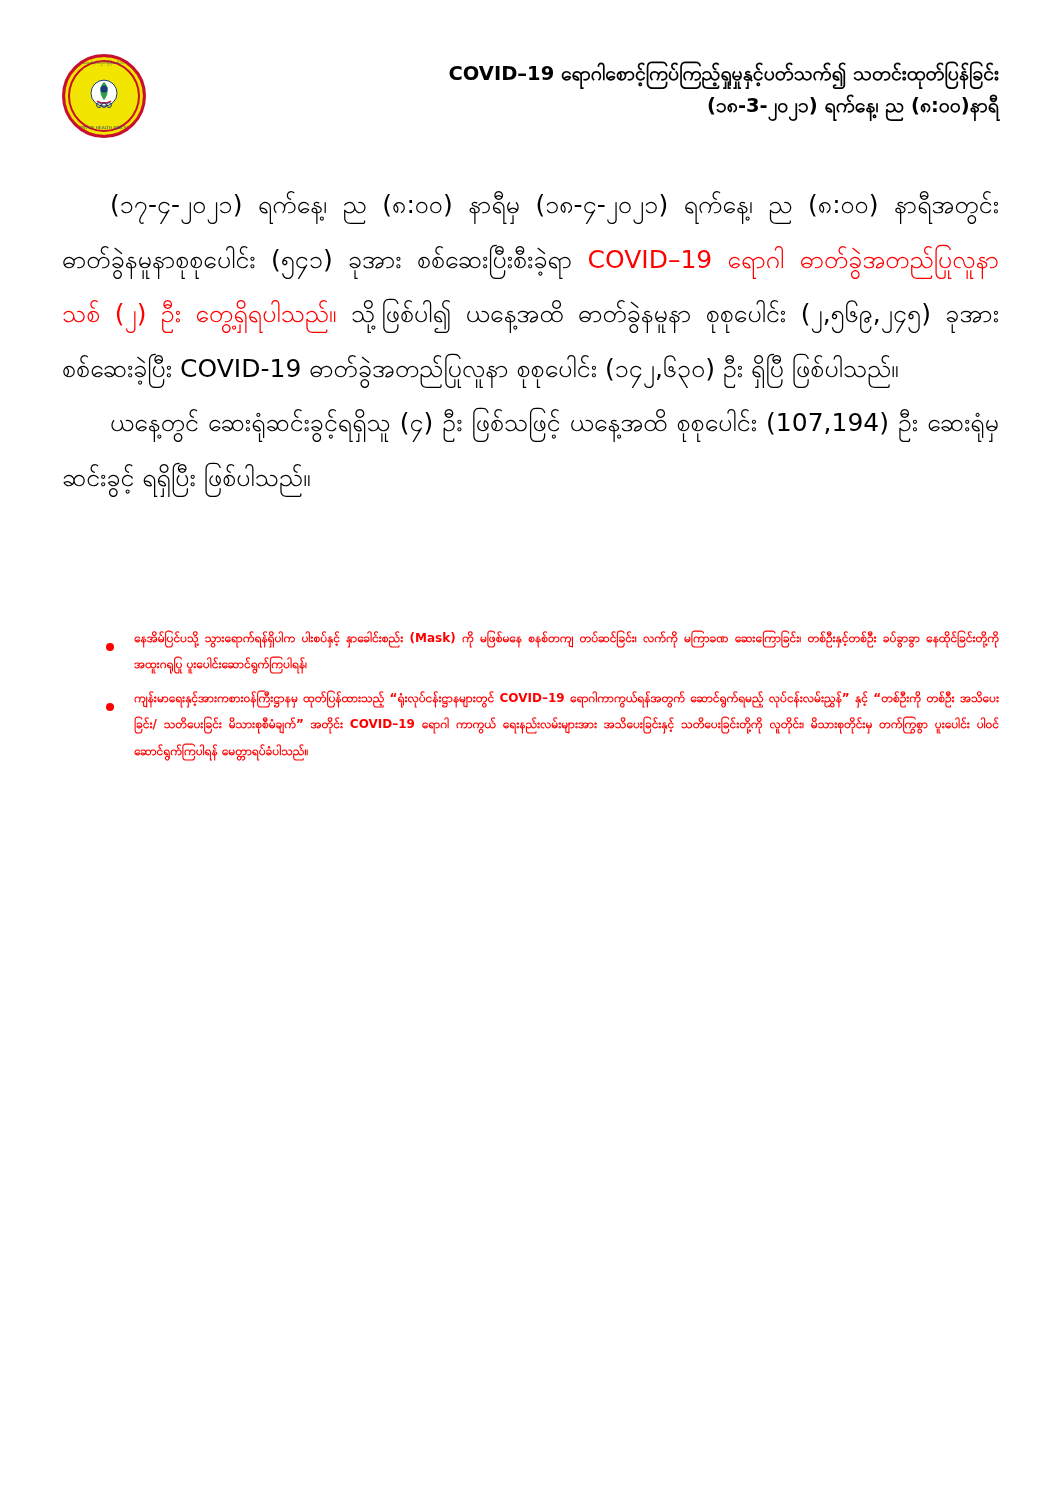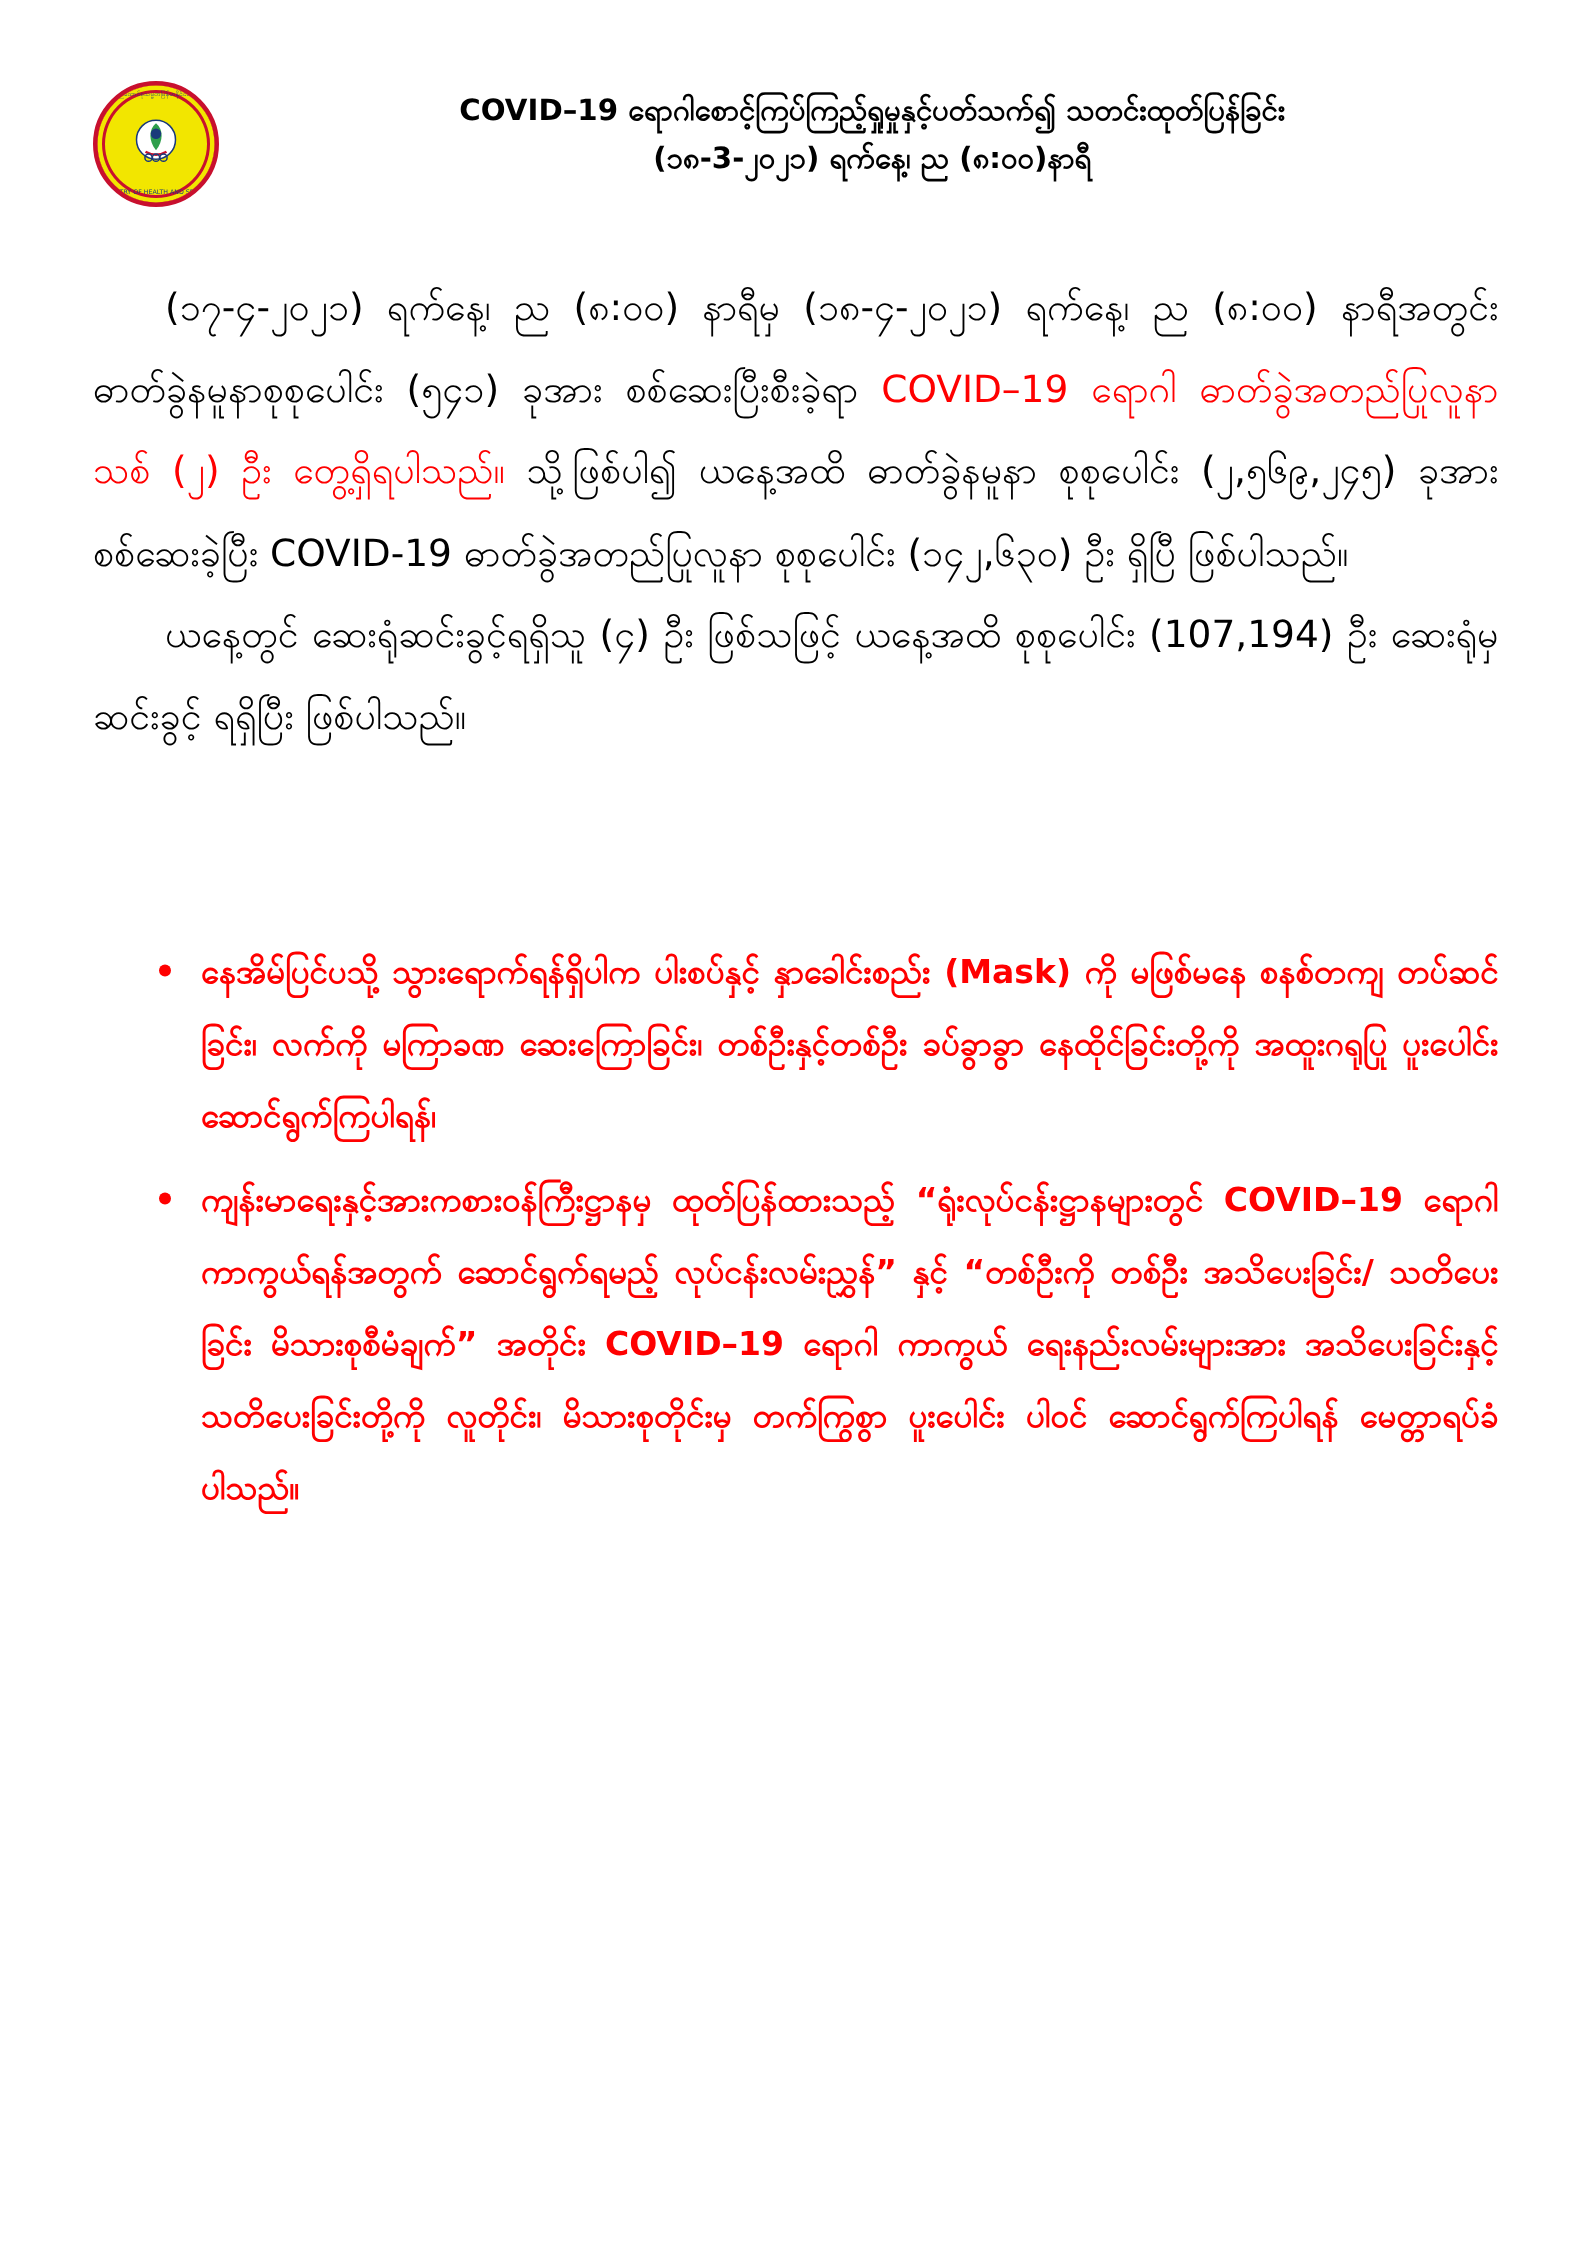--- a/index.html
+++ b/index.html
@@ -63,21 +63,21 @@
   .seal .emblem {
     position: absolute;
     top: 50%;
     left: 50%;
     transform: translate(-50%, -52%);
     width: 44px;
     height: 44px;
   }
   .title-block {
     flex: 1;
-    text-align: center;
+    text-align: right;
     padding-top: 4px;
   }
   .title-line {
     font-size: 19.5px;
     font-weight: bold;
     line-height: 1.62;
     letter-spacing: 0;
     color: #000;
   }
 
@@ -107,21 +107,21 @@
   }
   ul.bullets {
     list-style: none;
     margin: 10px 0 0 0;
     padding: 0;
   }
   ul.bullets > li {
     position: relative;
     color: #ff0000;
     font-weight: bold;
-    font-size: 22px;
+    font-size: 12px;
     line-height: 2.18;
     text-align: justify;
     padding-left: 72px;
     margin-bottom: 8px;
   }
   ul.bullets > li::before {
     content: "";
     position: absolute;
     left: 44px;
     top: 18px;

